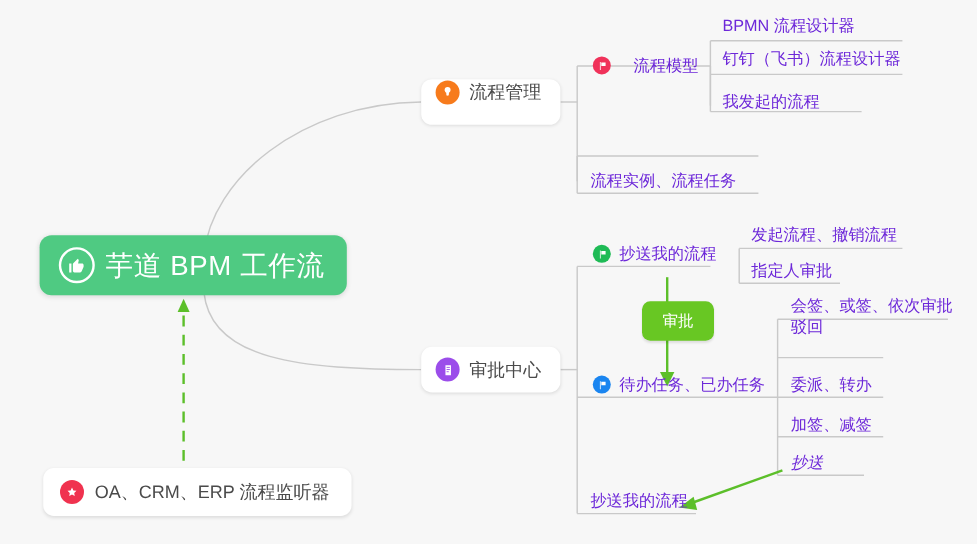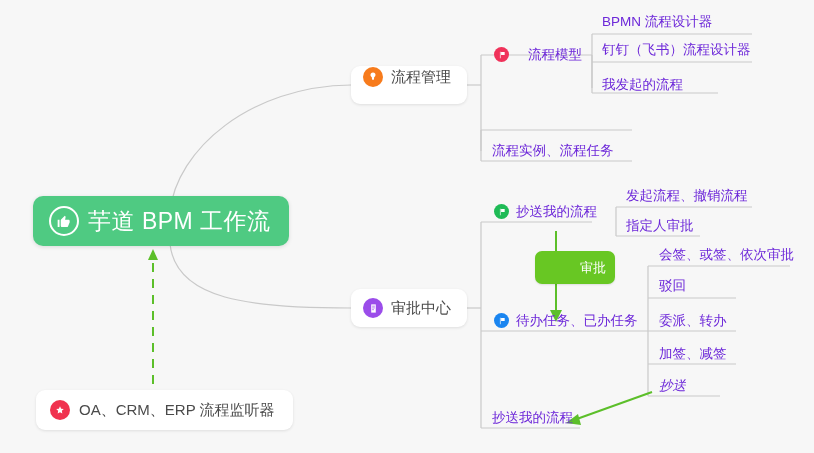--- a/index.html
+++ b/index.html
@@ -81,21 +81,21 @@
   
   .tag{
     position:absolute;
     background:#68c723;
     color:#ffffff;
     border-radius:7px;
     font-size:13px;
     display:flex;align-items:center;justify-content:center;
     box-shadow:0 1px 2px rgba(0,0,0,.10);
   }
-  #tag-shenpi{left:535px;top:251px;width:44px;height:33px;padding-left:36px;}
+  #tag-shenpi{left:535px;top:251px;width:60px;height:33px;}
 </style>
 </head>
 <body>
 
 <div id="canvas">
 
   <svg class="links" viewBox="0 0 814 453">
     <g fill="none" stroke="#c9c9c9" stroke-width="1.2">
 
       <path d="M170 212 C 176 150, 250 86, 351 85"></path>
@@ -227,21 +227,21 @@
       <svg viewBox="0 0 24 24" width="10" height="10" fill="#ffffff">
         <path d="M7 4h1.6v16H7zM9.8 5h8.6v7H9.8z"></path>
       </svg>
     </span>
     <span class="txt">待办任务、已办任务</span>
   </div>
 
   <div class="leaf" style="left:659px;top:248px;">
     <span class="txt">会签、或签、依次审批</span>
   </div>
-  <div class="leaf" style="left:659px;top:279px;justify-content:center;">
+  <div class="leaf" style="left:659px;top:266px;justify-content:center;">
     <span class="txt">驳回</span>
   </div>
   <div class="leaf" style="left:659px;top:314px;">
     <span class="txt">委派、转办</span>
   </div>
   <div class="leaf" style="left:659px;top:347px;">
     <span class="txt">加签、减签</span>
   </div>
   <div class="leaf" style="left:659px;top:379px;font-style:italic;">
     <span class="txt">抄送</span>

